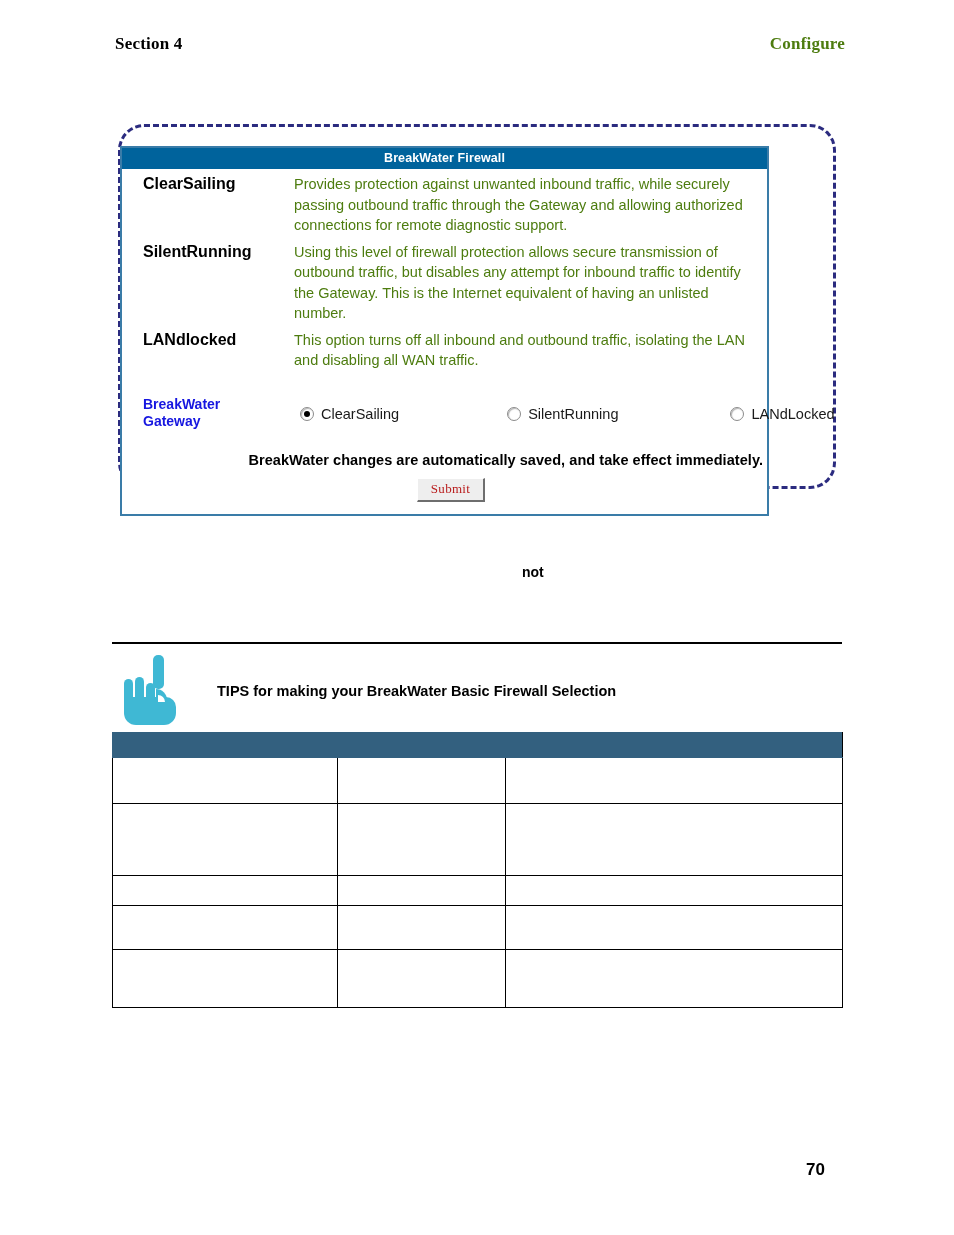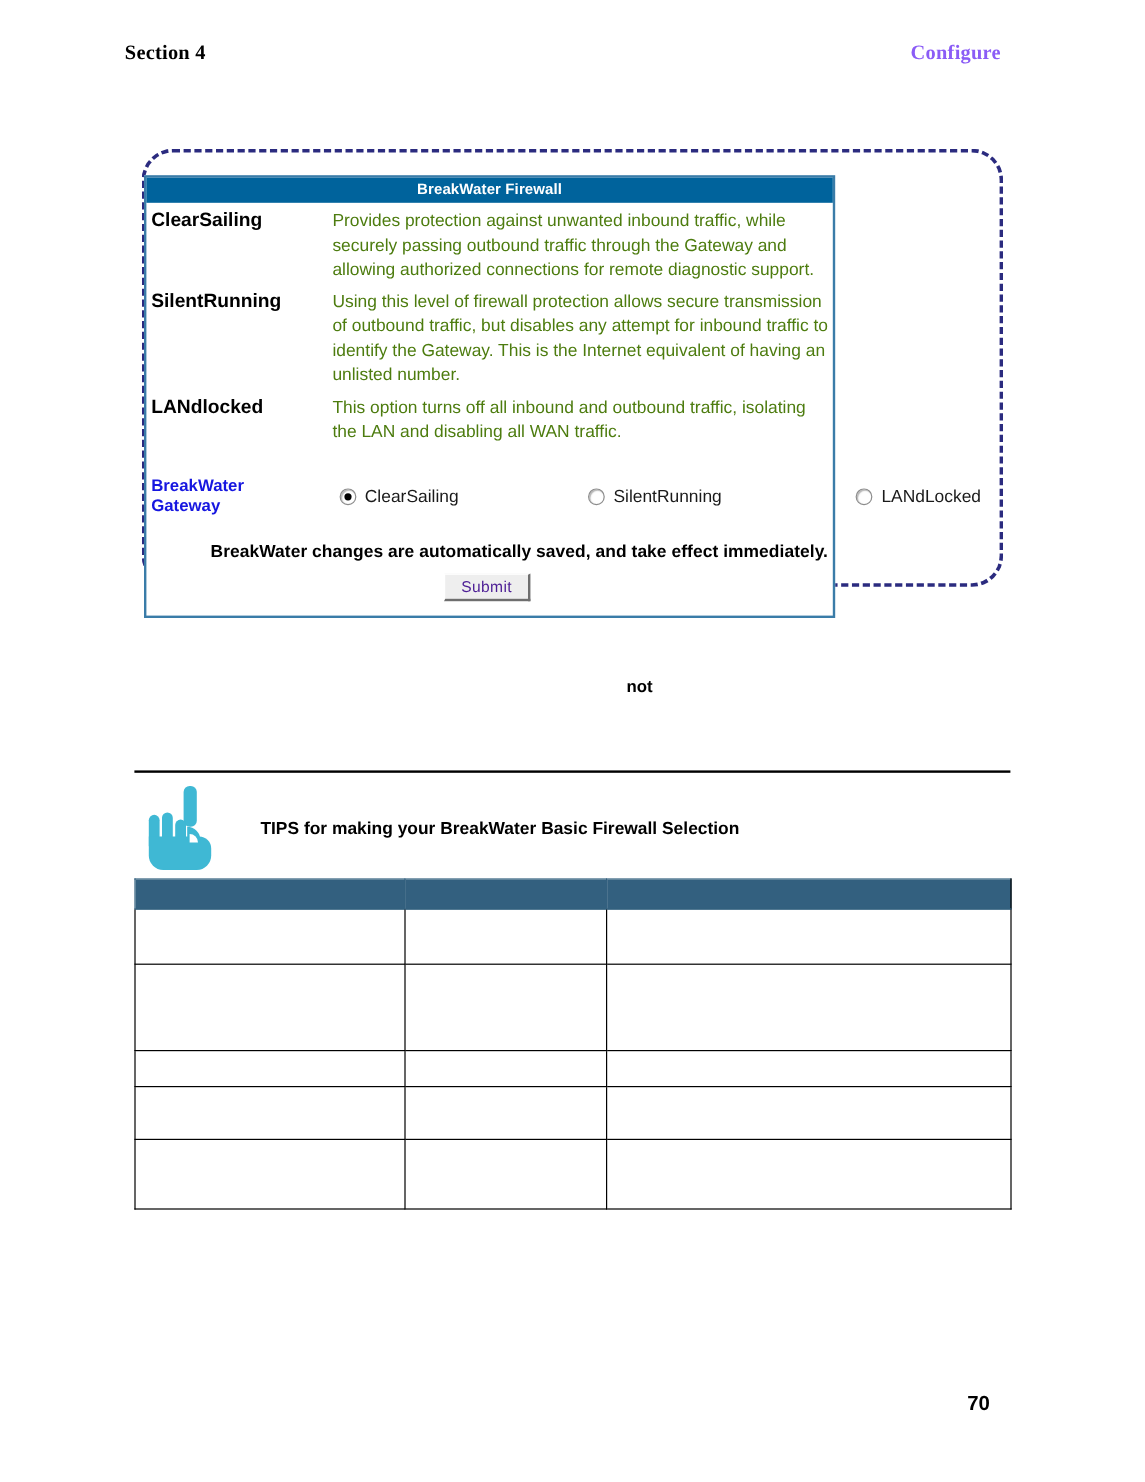--- a/index.html
+++ b/index.html
@@ -12,75 +12,75 @@
     height: 1235px;
     position: relative;
     font-family: "Liberation Sans", sans-serif;
     -webkit-font-smoothing: antialiased;
   }
 
   
   .page-header {
     position: absolute;
     top: 34px;
-    left: 104px;
+    left: 115px;
     width: 730px;
     display: flex;
     justify-content: space-between;
     align-items: baseline;
   }
   .page-header .section {
     font-family: "Liberation Serif", serif;
     font-weight: bold;
     font-size: 17px;
     color: #000000;
     letter-spacing: .2px;
   }
   .page-header .chapter {
     font-family: "Liberation Serif", serif;
     font-weight: bold;
     font-size: 17px;
-    color: #8b5cf6;
+    color: #4d7c0f;
     letter-spacing: .2px;
   }
 
   
   .callout {
     position: absolute;
     left: 118px;
     top: 124px;
     width: 718px;
     height: 365px;
     border: 3px dashed #2b2b7f;
     border-radius: 26px;
     box-sizing: border-box;
   }
 
   
   .fw-panel {
     position: absolute;
     left: 120px;
     top: 146px;
-    width: 576px;
+    width: 649px;
     box-sizing: border-box;
     border: 2px solid #3a7ca8;
     background: #ffffff;
   }
   .fw-titlebar {
     background: #00639c;
     color: #ffffff;
     font-size: 12.5px;
     font-weight: bold;
     text-align: center;
     padding: 3px 0 4px 0;
     letter-spacing: .1px;
     border-bottom: 1px solid #ffffff;
   }
   .fw-body {
-    padding: 4px 4px 2px 0;
+    padding: 4px 4px 2px 17px;
   }
   .fw-row {
     display: flex;
     align-items: flex-start;
     margin-bottom: 6px;
   }
   .fw-label {
     width: 155px;
     flex: 0 0 155px;
     font-size: 16px;
@@ -160,23 +160,23 @@
     margin-top: 22px;
     letter-spacing: .05px;
   }
   .fw-submit-wrap {
     text-align: center;
     margin-top: 10px;
     margin-bottom: 10px;
   }
   .fw-submit {
     display: inline-block;
-    font-family: Liberation Sans, sans-serif;
+    font-family: Liberation Serif, serif;
     font-size: 13px;
-    color: #4c1d95;
+    color: #b91c1c;
     background: #eeeeee;
     border-top: 1px solid #ffffff;
     border-left: 1px solid #ffffff;
     border-right: 2px solid #6e6e6e;
     border-bottom: 2px solid #6e6e6e;
     padding: 2px 13px 3px 13px;
     letter-spacing: .3px;
   }
 
   

